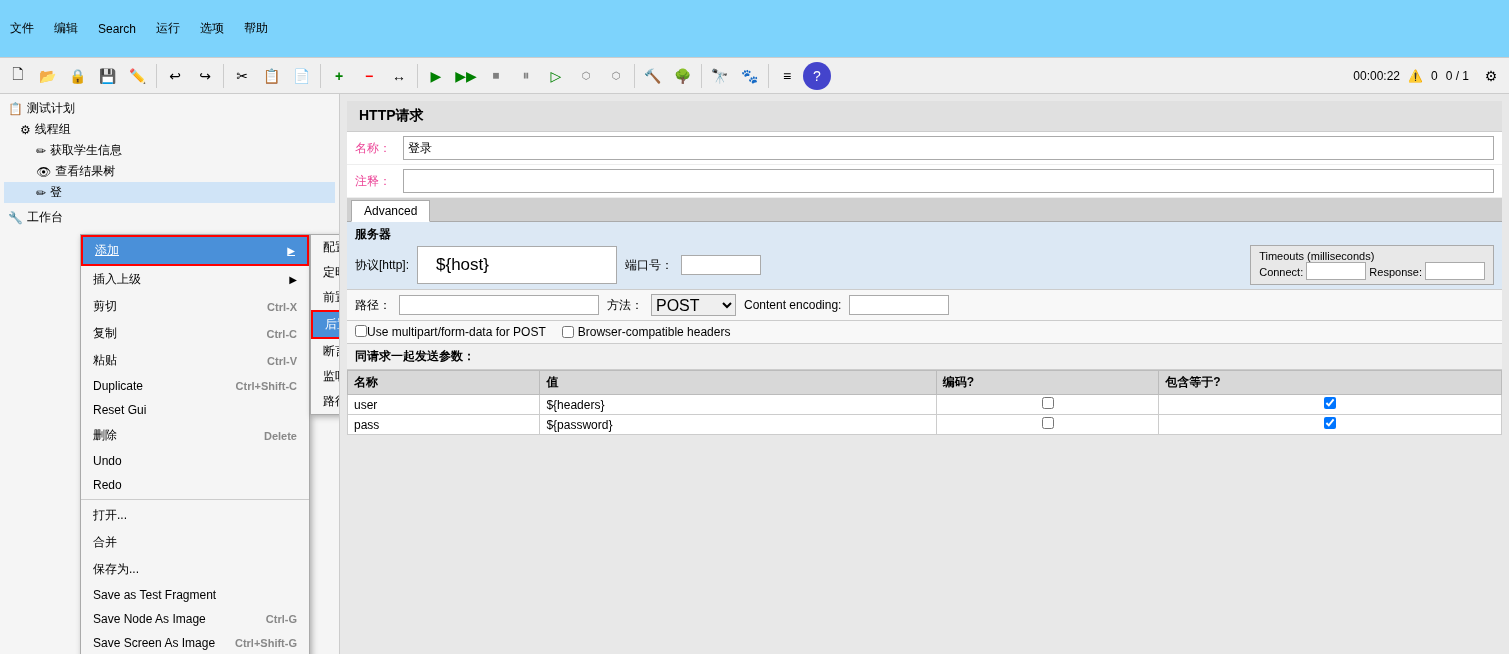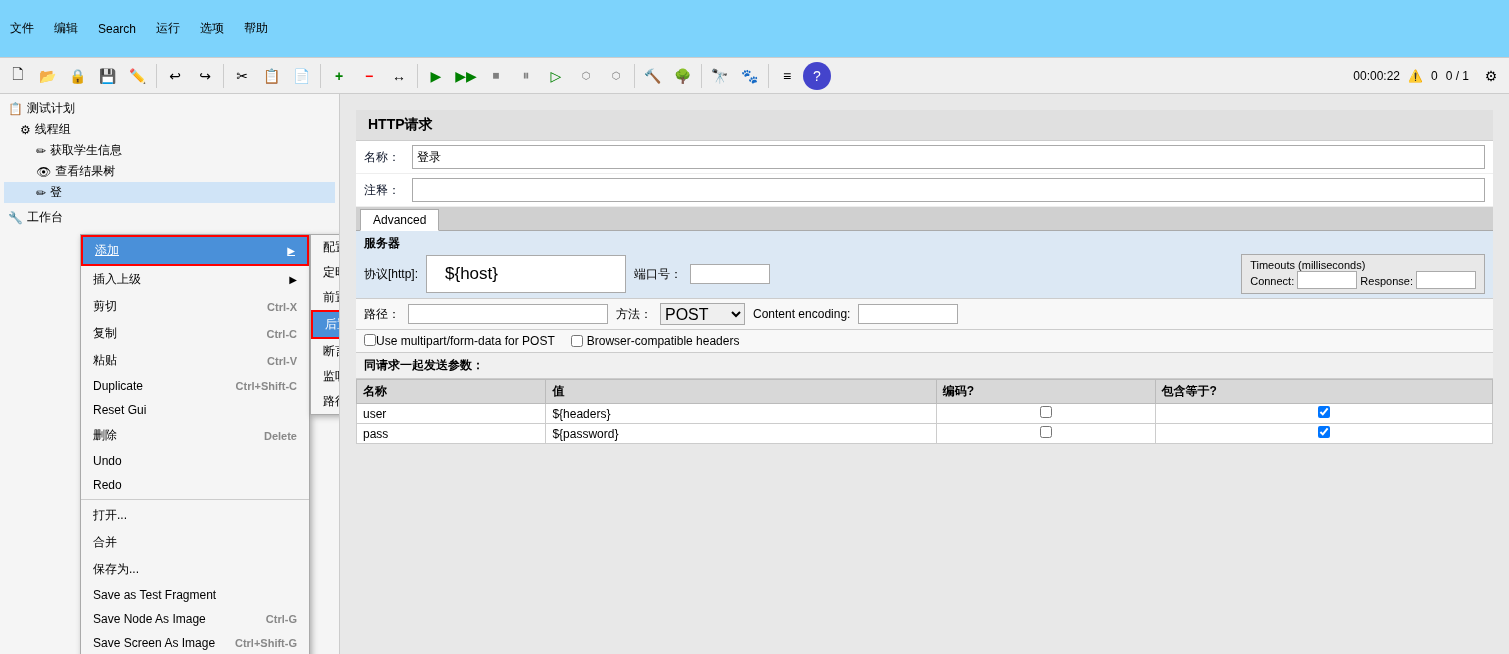--- a/index.html
+++ b/index.html
@@ -119,38 +119,38 @@
     .submenu-item.highlighted { background: #4a90d9; color: white; }
 
     
     .right-panel {
       flex: 1;
       background: #e8e8e8;
       overflow: hidden;
     }
     .http-panel {
       background: white;
-      margin: 16px;
+      margin: 7px;
       padding: 0;
     }
     .http-title {
       background: #e0e0e0;
       padding: 6px 12px;
       font-size: 14px;
       font-weight: bold;
       border-bottom: 1px solid #ccc;
     }
     .form-row {
       display: flex;
       align-items: center;
       padding: 4px 8px;
       gap: 8px;
       border-bottom: 1px solid #eee;
     }
-    .form-label { min-width: 40px; color: #0f172a; }
+    .form-label { min-width: 40px; color: #ec4899; }
     .form-input {
       flex: 1;
       border: 1px solid #aaa;
       padding: 2px 4px;
       font-size: 12px;
       height: 24px;
     }
     .tab-bar {
       display: flex;
       background: #d0d0d0;

